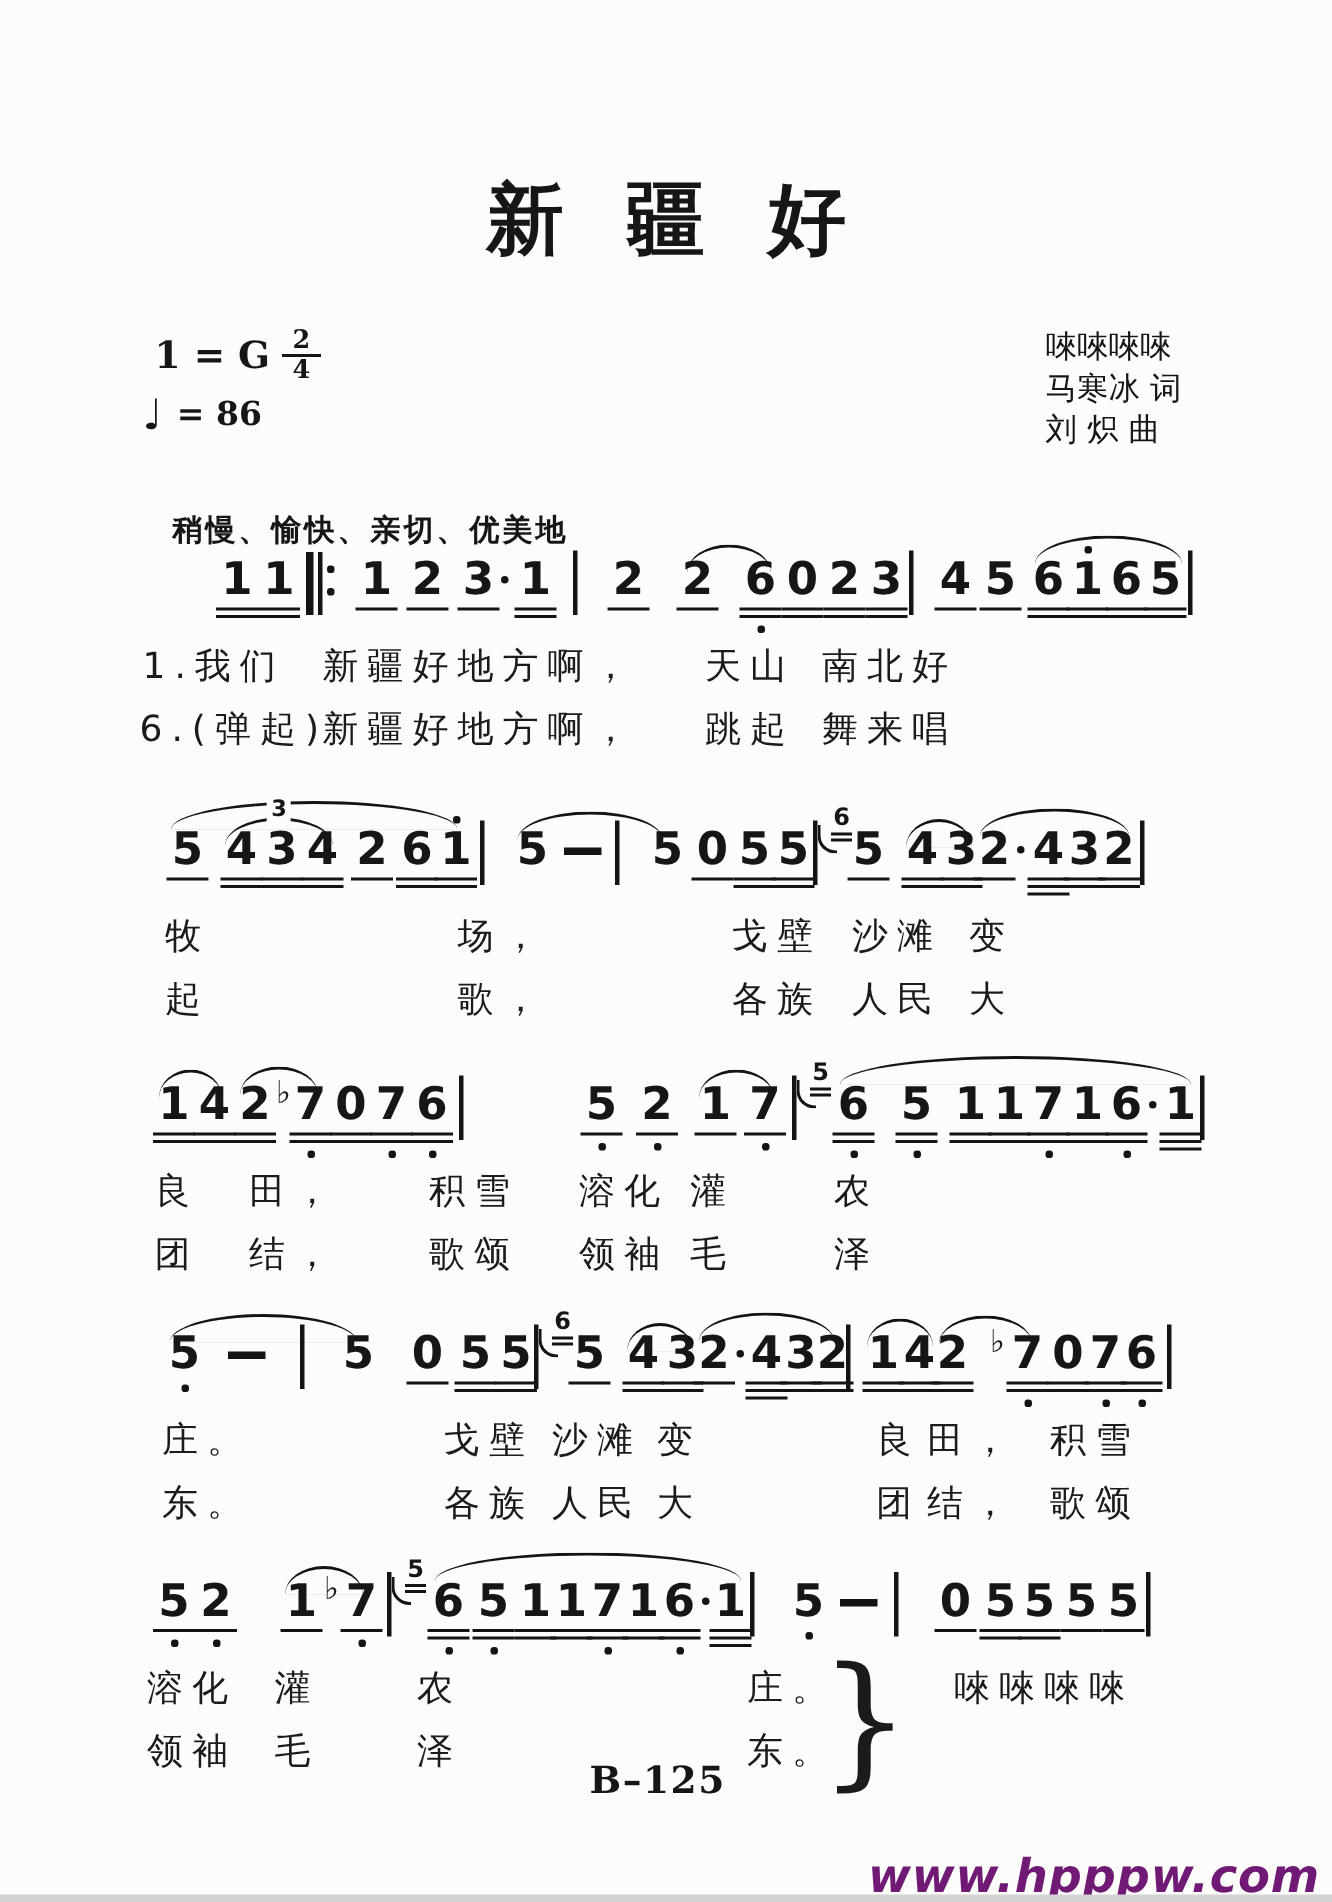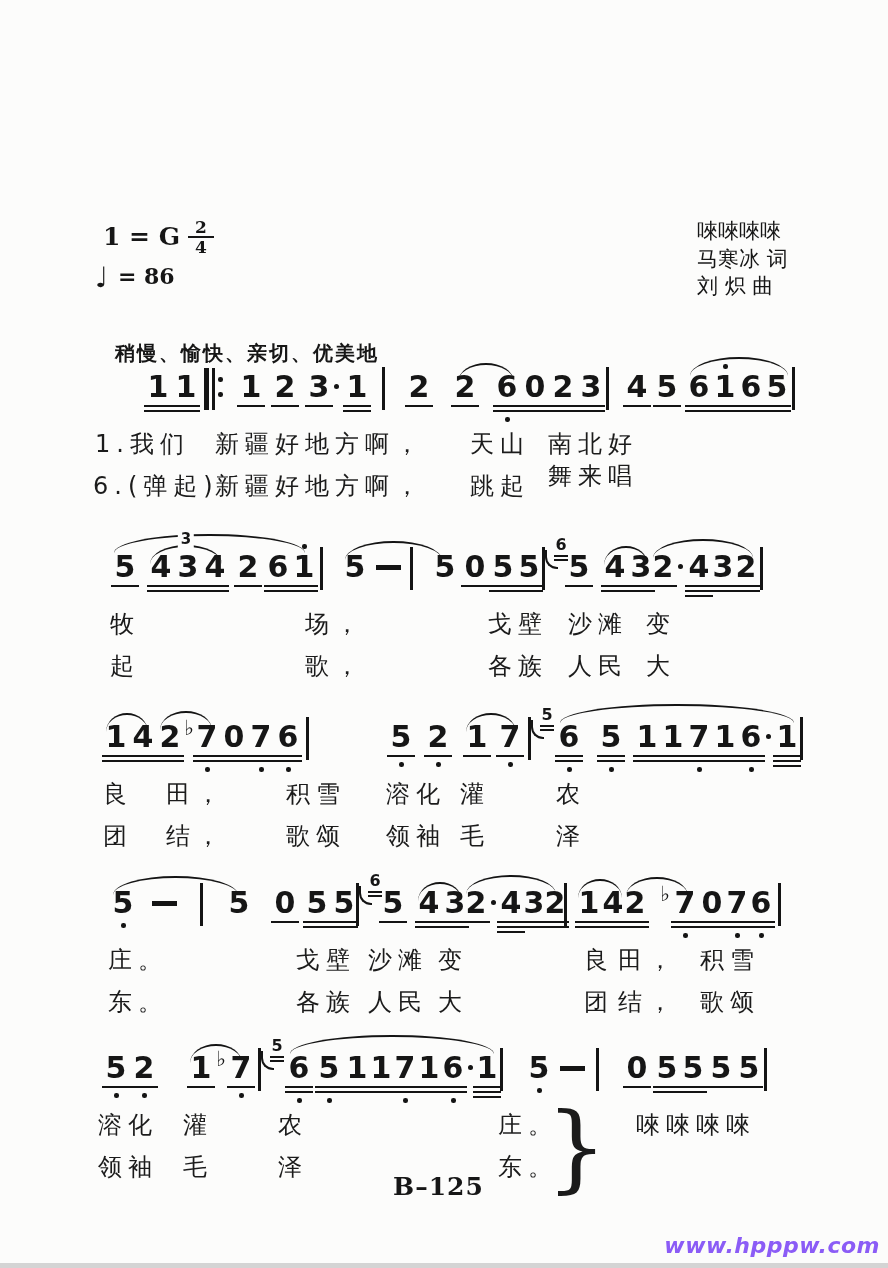--- a/index.html
+++ b/index.html
@@ -52,26 +52,27 @@
   .slur-label{position:absolute;left:50%;transform:translateX(-50%);top:-17px;
     font-size:15px;font-weight:700;background:#fcfcfb;padding:0 3px;}
   .lyric{position:absolute;font-size:24px;font-weight:500;letter-spacing:6px;white-space:nowrap;color:#1b1b1b;}
   .brace{position:absolute;font-family:"DejaVu Serif","Liberation Serif",serif;
     font-size:100px;line-height:96px;font-weight:400;color:#1b1b1b;}
 
   
   .pagenum{position:absolute;top:1172px;left:393px;
     font-family:"DejaVu Serif","Liberation Serif",serif;font-size:25px;font-weight:600;letter-spacing:1px;}
   .watermark{position:absolute;top:1233px;right:8px;
-    font-size:22px;font-weight:900;font-style:italic;color:#8b5cf6;letter-spacing:0.5px;}
+    font-size:31px;font-weight:900;font-style:italic;color:#701a75;letter-spacing:0.5px;}
 </style>
 </head>
 <body>
 
 <div class="sheet">
+  <div class="title">新疆好</div>
 
   <div class="keyrow">1 = G</div>
   <div class="frac">
     <div class="numr">2</div>
     <div class="den">4</div>
   </div>
   <div class="temporow">
     <span class="nq">♩</span>
     <span>= 86</span>
   </div>
@@ -180,21 +181,21 @@
         <div class="tok bar" style="left: 792px;"></div>
         <div class="slur" style="left: 458px; width: 56px; top: -9px;"></div>
         <div class="slur" style="left: 690px; width: 98px; top: -15px;"></div>
         <div class="lyric" style="left: 95px; top: 56px;">1.我们</div>
         <div class="lyric" style="left: 215px; top: 56px;">新疆好地方啊，</div>
         <div class="lyric" style="left: 470px; top: 56px;">天山</div>
         <div class="lyric" style="left: 548px; top: 56px;">南北好</div>
         <div class="lyric" style="left: 93px; top: 98px;">6.(弹起)</div>
         <div class="lyric" style="left: 215px; top: 98px;">新疆好地方啊，</div>
         <div class="lyric" style="left: 470px; top: 98px;">跳起</div>
-        <div class="lyric" style="left: 548px; top: 88px;">舞来唱</div>
+        <div class="lyric" style="left: 548px; top: 98px;">舞来唱</div>
       </div>
       <div class="score-line" style="top: 552px;">
         <div class="tok note" style="left: 112px;">
           <span class="num">5</span>
           <div class="ul" style="top: 33px;"></div>
         </div>
         <div class="tok note" style="left: 148px;">
           <span class="num">4</span>
           <div class="ul" style="top: 33px;"></div>
           <div class="ul" style="top: 38px;"></div>

